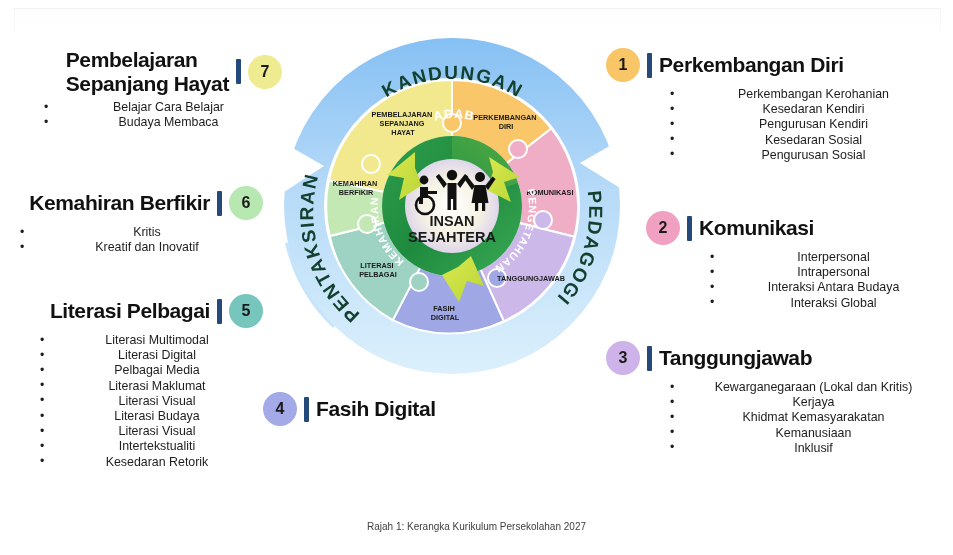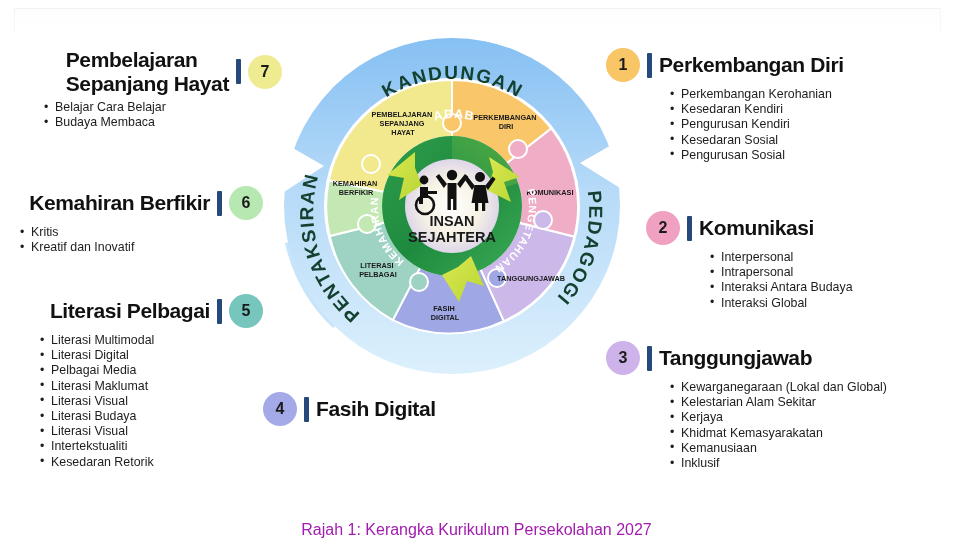--- a/index.html
+++ b/index.html
@@ -22,35 +22,35 @@
   .head-title{
     font-weight:700;color:#111111;letter-spacing:-0.4px;
     font-size:21px;line-height:1.12;white-space:pre-line;
   }
   .bar{width:5px;height:25px;background:#24497a;border-radius:1px;flex:0 0 auto;}
   .badge{
     width:34px;height:34px;border-radius:50%;
     display:flex;align-items:center;justify-content:center;
     font-size:16px;font-weight:700;color:#1a1a1a;flex:0 0 auto;
   }
-  ul.items{margin:5px 0 0 0;padding:0;list-style:none;}
+  ul.items{margin:5px 0 0 0;padding:0;list-style:none;text-align:center;}
   ul.items li{
     font-size:12.4px;color:#1d1d1d;line-height:15.2px;
     padding-left:11px;position:relative;white-space:nowrap;
   }
   ul.items li:before{content:"•";position:absolute;left:0;top:-0.5px;}
 
   
   .right-align .head-row{justify-content:flex-end;}
 
   
   .wheel{position:absolute;left:275px;top:28px;width:355px;height:360px;}
   .caption{
     position:absolute;left:0;right:0;top:521px;text-align:center;
-    font-size:16px;color:#a21caf;
+    font-size:10px;color:#404040;
   }
 </style>
 </head>
 <body>
 
 <div id="stage">
 
   <div class="top-frame"></div>
 
   <div class="wheel">
@@ -321,22 +321,21 @@
     </ul>
   </div>
 
   <div class="block" style="left:606px;top:341px;width:340px;">
     <div class="head-row">
       <div class="badge" style="background: rgb(206, 179, 234);">3</div>
       <div class="bar" style="background: rgb(36, 73, 122);"></div>
       <div class="head-title">Tanggungjawab</div>
     </div>
     <ul class="items" style="margin-left:64px;">
-      <li>Kewarganegaraan (Lokal dan Global)</li>
-      <li>Kelestarian Alam Sekitar</li>
+      <li>Kewarganegaraan (Lokal dan Kritis)</li>
       <li>Kerjaya</li>
       <li>Khidmat Kemasyarakatan</li>
       <li>Kemanusiaan</li>
       <li>Inklusif</li>
     </ul>
   </div>
 
   <div class="block" style="left:263px;top:392px;width:380px;">
     <div class="head-row">
       <div class="badge" style="background: rgb(164, 169, 232);">4</div>

